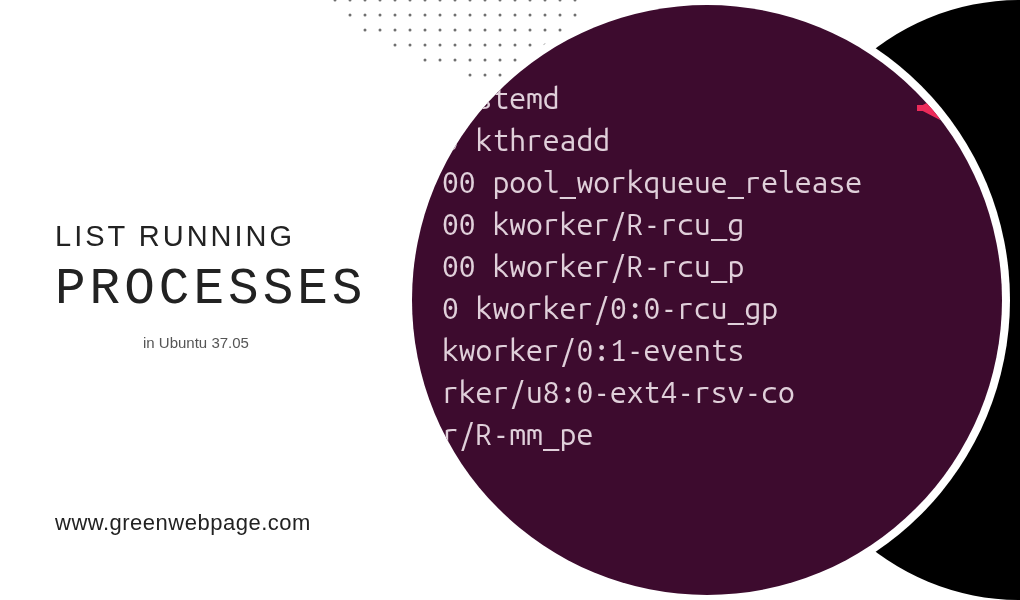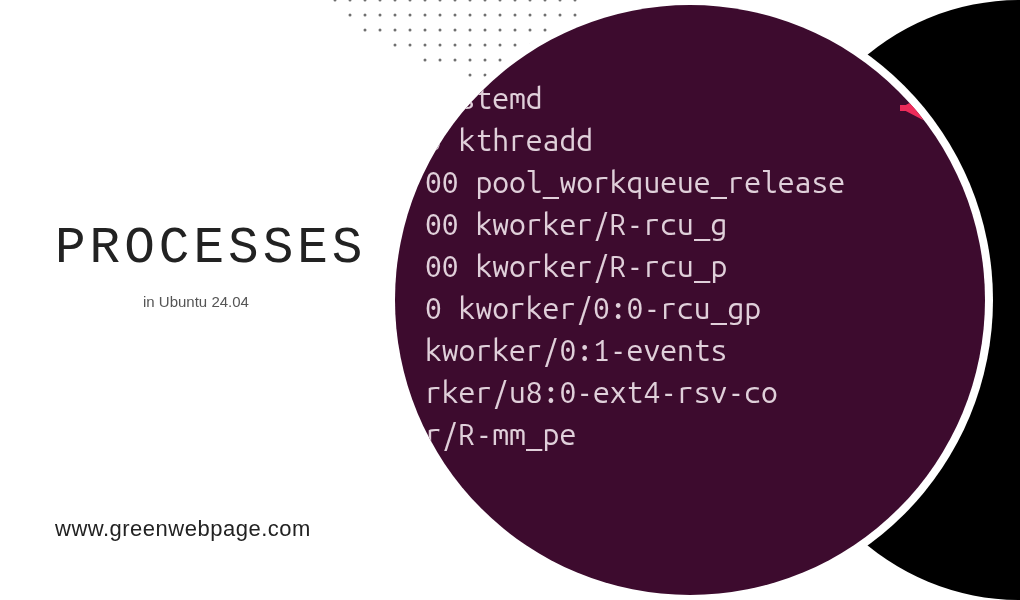--- a/index.html
+++ b/index.html
@@ -67,29 +67,29 @@
     
     .subtitle {
       font-size: 15px;
       color: #555;
       margin-left: 88px;
     }
     
     .website {
       position: absolute;
       left: 55px;
-      bottom: 58px;
+      bottom: 64px;
       font-size: 22px;
       color: #222;
       letter-spacing: 0.5px;
     }
     
     .terminal-circle {
       position: absolute;
-      left: 395px;
+      left: 412px;
       top: 5px;
       width: 590px;
       height: 590px;
       border-radius: 50%;
       background: #3d0b2e;
       overflow: hidden;
       box-shadow: 0 0 0 8px #fff;
     }
     
     .terminal-content {
@@ -202,22 +202,23 @@
         <circle cx="170" cy="80" r="1.5"></circle>
         <circle cx="185" cy="80" r="1.5"></circle>
         <circle cx="200" cy="80" r="1.5"></circle>
         <circle cx="215" cy="80" r="1.5"></circle>
         <circle cx="230" cy="80" r="1.5"></circle>
         <circle cx="245" cy="80" r="1.5"></circle>
     </g>
   </svg>
 
   <div class="text-block">
+    <div class="title-line1">LIST RUNNING</div>
     <div class="title-line2">PROCESSES</div>
-    <div class="subtitle">in Ubuntu 24.04</div>
+    <div class="subtitle">in Ubuntu 37.05</div>
   </div>
 
   <div class="website">www.greenwebpage.com</div>
 
   <div class="terminal-circle">
     <div class="terminal-content">
       <div class="terminal-line">      MD</div>
       <div class="terminal-line">      systemd</div>
       <div class="terminal-line">    0 kthreadd</div>
       <div class="terminal-line">   00 pool_workqueue_release</div>

